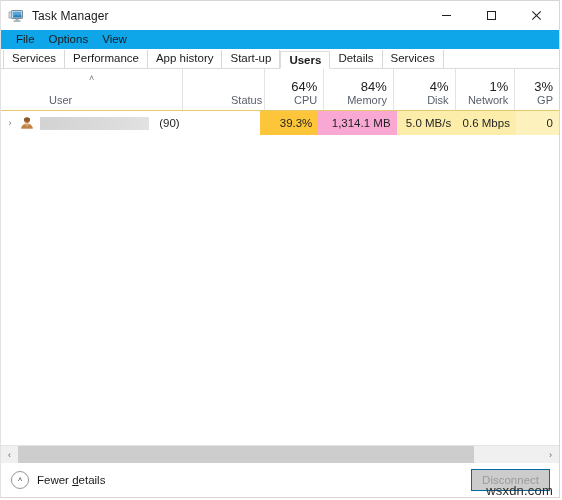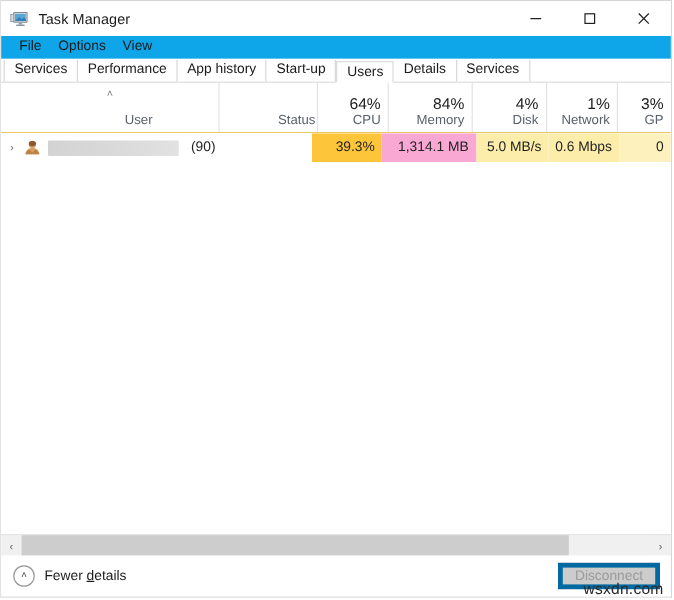--- a/index.html
+++ b/index.html
@@ -105,21 +105,21 @@
     white-space: nowrap;
   }
   .tab:first-child { border-left: 1px solid #d8d8d8; }
   .tab.active {
     background: #ffffff;
     border: 1px solid #dcdcdc;
     border-bottom: 1px solid #ffffff;
     margin-bottom: -1px;
     position: relative;
     z-index: 2;
-    font-weight: normal;
+    font-weight: bold;
     padding-top: 2px;
   }
 
   
   #list-area {
     flex: 1 1 auto;
     display: flex;
     flex-direction: column;
     min-height: 0;
     background: #ffffff;
@@ -149,21 +149,21 @@
     color: #202020;
     text-align: right;
     padding-right: 6px;
     line-height: 15px;
   }
   .hcell .hname {
     font-size: 11px;
     color: #59606b;
     line-height: 13px;
   }
-  .hcell.left .hname { padding-left: 6px; text-align: center; margin-left: 42px; }
+  .hcell.left .hname { padding-left: 6px; text-align: left; margin-left: 42px; }
   .hcell.right .hname { padding-right: 6px; text-align: right; }
   .sort-arrow {
     position: absolute;
     top: 5px;
     left: 0;
     right: 0;
     text-align: center;
     font-size: 9px;
     color: #7a7a7a;
     line-height: 9px;
@@ -290,21 +290,21 @@
     flex: none;
     line-height: 1;
   }
   #fewer-label { font-size: 11.5px; color: #1a1a1a; }
   #fewer-label u { text-decoration: underline; }
   #disconnect {
     margin-left: auto;
     min-width: 73px;
     height: 22px;
     background: #cccccc;
-    border: 4px solid #0369a1;
+    border: 1px solid #0369a1;
     color: #9a9a9a;
     font-family: "Liberation Sans", sans-serif;
     font-size: 11.5px;
     display: flex;
     align-items: center;
     justify-content: center;
     box-sizing: border-box;
     cursor: default;
     padding: 0 10px;
   }

